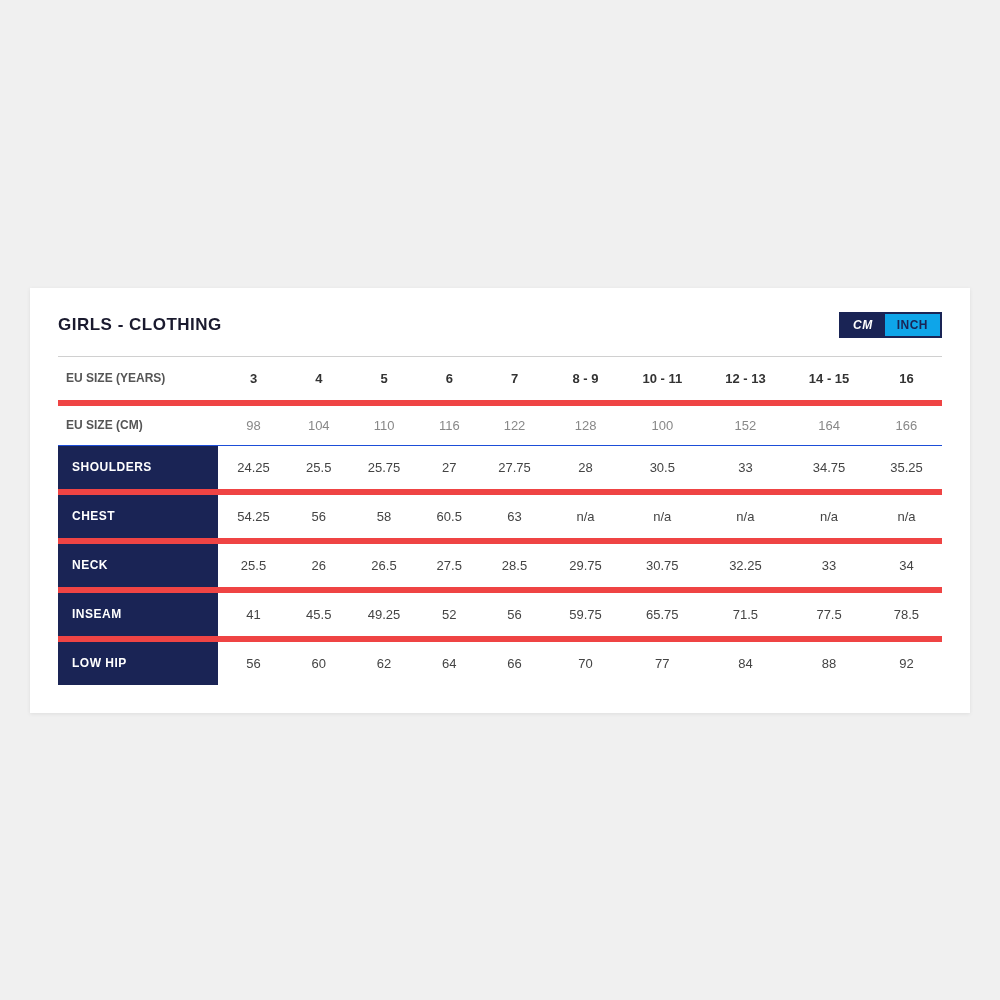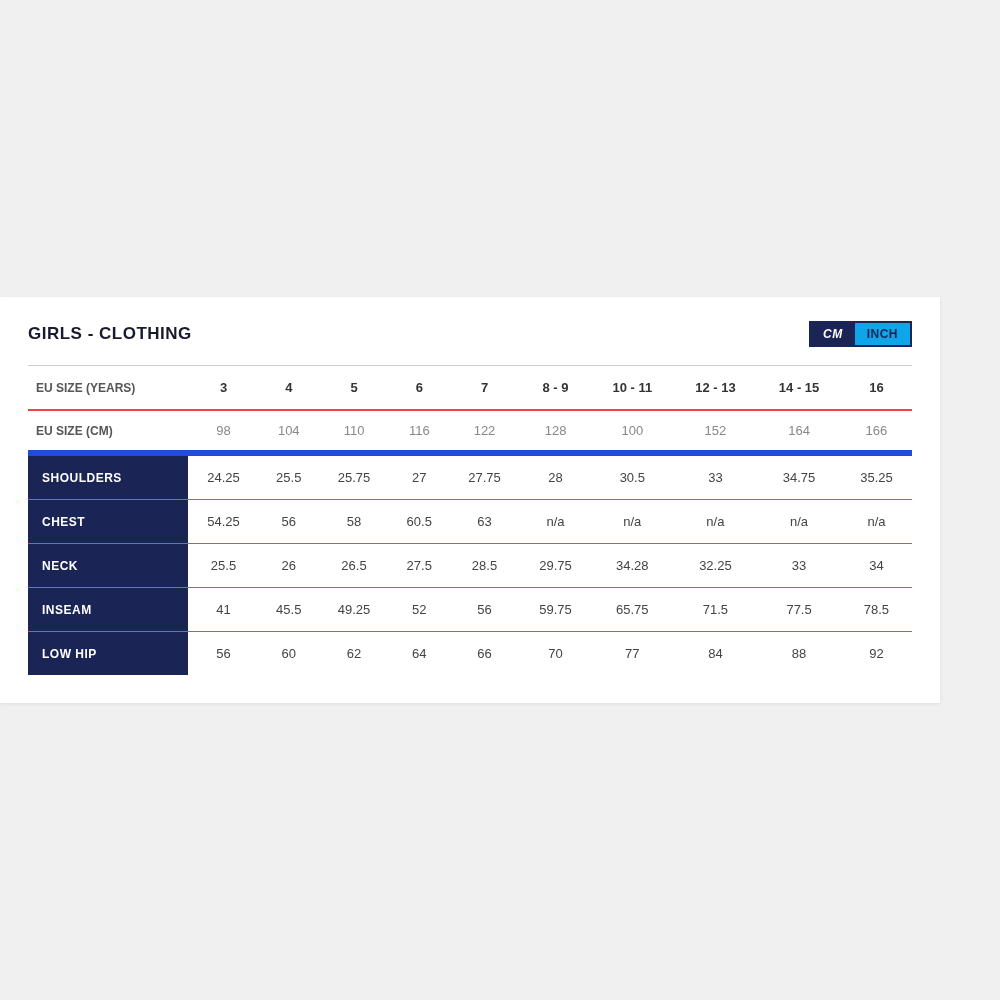--- a/index.html
+++ b/index.html
@@ -12,20 +12,21 @@
       width: 1000px;
       height: 1000px;
       overflow: hidden;
     }
     .page-wrapper {
       background: #f0f0f0;
       width: 1000px;
       height: 716px;
       display: flex;
       align-items: center;
+      justify-content: center;
     }
     .card {
       background: #ffffff;
       width: 940px;
       padding: 24px 28px 28px 28px;
       box-shadow: 0 1px 4px rgba(0,0,0,0.08);
     }
     .card-header {
       display: flex;
       justify-content: space-between;
@@ -60,53 +61,53 @@
       background: #0ea5e9;
       color: #1a2455;
     }
     table {
       width: 100%;
       border-collapse: collapse;
       font-size: 13.5px;
     }
     thead tr {
       border-top: 1px solid #d0d0d0;
-      border-bottom: 2px solid #ef4444;
+      border-bottom: 6px solid #ef4444;
     }
     thead th {
       padding: 14px 6px;
       text-align: center;
       font-weight: 600;
       color: #333;
       font-size: 13px;
     }
     thead th.row-label-header {
       text-align: left;
       color: #555;
       font-size: 12px;
       font-weight: 600;
       padding-left: 8px;
     }
     .eu-size-row td {
       padding: 12px 6px;
       text-align: center;
       color: #888;
       font-size: 13px;
-      border-bottom: 6px solid #1d4ed8;
+      border-bottom: 1px solid #1d4ed8;
       margin-top: 32px;
     }
     .eu-size-row td.row-label {
       text-align: left;
       color: #555;
       font-size: 12px;
       font-weight: 600;
       padding-left: 8px;
     }
     tbody.data-body tr {
-      border-bottom: 1px solid #ef4444;
+      border-bottom: 6px solid #ef4444;
     }
     tbody.data-body tr td {
       padding: 14px 6px;
       text-align: center;
       color: #444;
       font-size: 13px;
     }
     tbody.data-body tr td.row-label {
       background-color: #1a2455;
       color: #ffffff;
@@ -200,21 +201,21 @@
             <td>n/a</td>
           </tr>
           <tr>
             <td class="row-label">NECK</td>
             <td>25.5</td>
             <td>26</td>
             <td>26.5</td>
             <td>27.5</td>
             <td>28.5</td>
             <td>29.75</td>
-            <td>34.28</td>
+            <td>30.75</td>
             <td>32.25</td>
             <td>33</td>
             <td>34</td>
           </tr>
           <tr>
             <td class="row-label">INSEAM</td>
             <td>41</td>
             <td>45.5</td>
             <td>49.25</td>
             <td>52</td>

